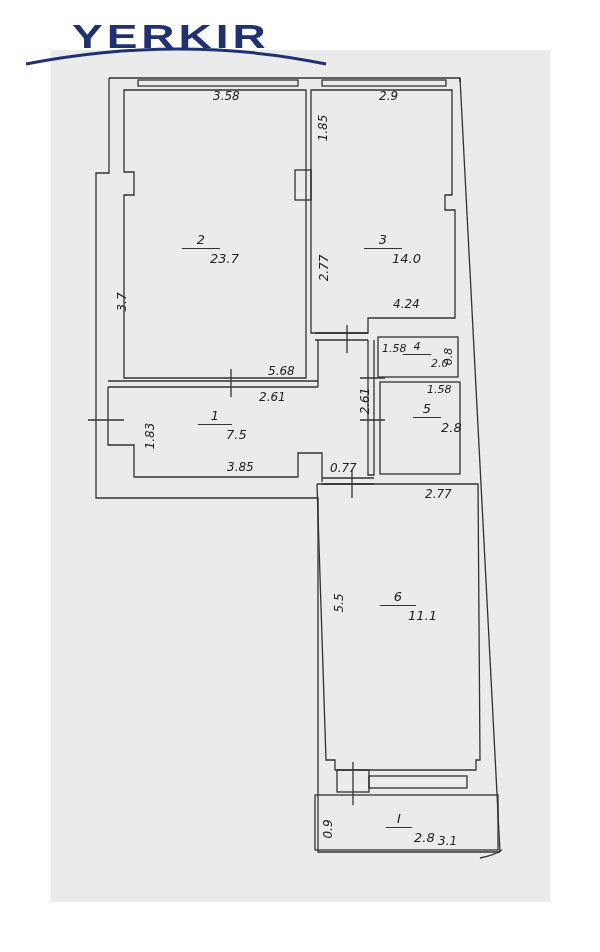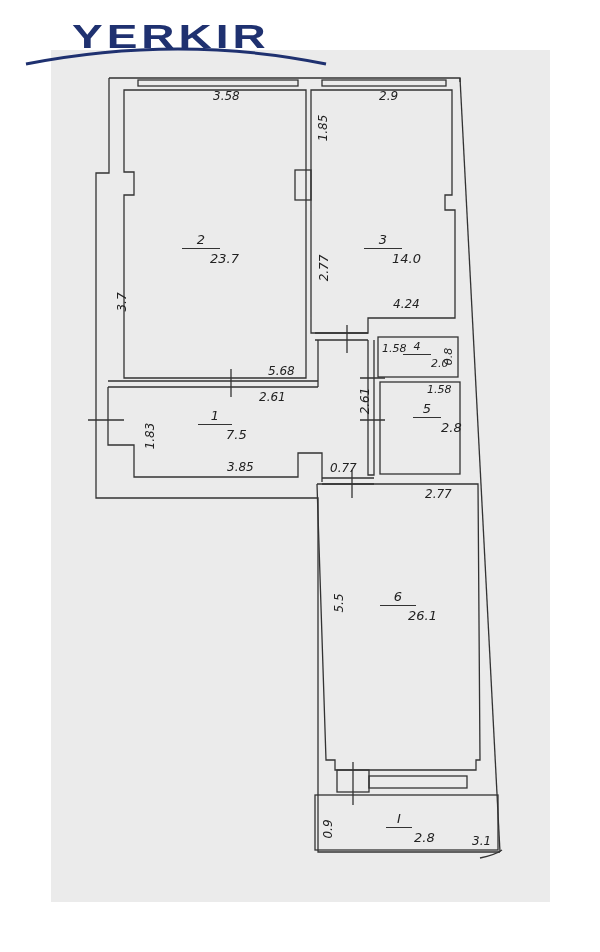--- a/index.html
+++ b/index.html
@@ -108,21 +108,21 @@
 <div class="room" style="left:403px;top:341px;width:28px;font-size:11px">
   <span class="num">4</span>
     <span class="area">2.0</span>
 </div>
 <div class="room" style="left:413px;top:402px;width:28px">
   <span class="num">5</span>
     <span class="area">2.8</span>
 </div>
 <div class="room" style="left:380px;top:590px;width:36px">
   <span class="num">6</span>
-    <span class="area">26.1</span>
+    <span class="area">11.1</span>
 </div>
 <div class="room" style="left:386px;top:812px;width:26px">
   <span class="num">I</span>
     <span class="area">2.8</span>
 </div>
 
 <span class="lbl" style="left:213px;top:90px">3.58</span>
 <span class="lbl" style="left:379px;top:90px">2.9</span>
 <span class="lbl vert" style="left:310px;top:122px">1.85</span>
 <span class="lbl vert" style="left:112px;top:296px">3.7</span>
@@ -133,13 +133,13 @@
 <span class="lbl vert" style="left:137px;top:430px">1.83</span>
 <span class="lbl" style="left:227px;top:461px">3.85</span>
 <span class="lbl vert" style="left:352px;top:395px">2.61</span>
 <span class="lbl" style="left:330px;top:462px">0.77</span>
 <span class="lbl" style="left:382px;top:343px;font-size:11px">1.58</span>
 <span class="lbl vert" style="left:440px;top:351px;font-size:11px">0.8</span>
 <span class="lbl" style="left:427px;top:384px;font-size:11px">1.58</span>
 <span class="lbl" style="left:425px;top:488px">2.77</span>
 <span class="lbl vert" style="left:329px;top:597px">5.5</span>
 <span class="lbl vert" style="left:318px;top:823px">0.9</span>
-<span class="lbl" style="left:472px;top:835px">3.1</span>
+<span class="lbl" style="left:438px;top:835px">3.1</span>
 
 </body></html>

